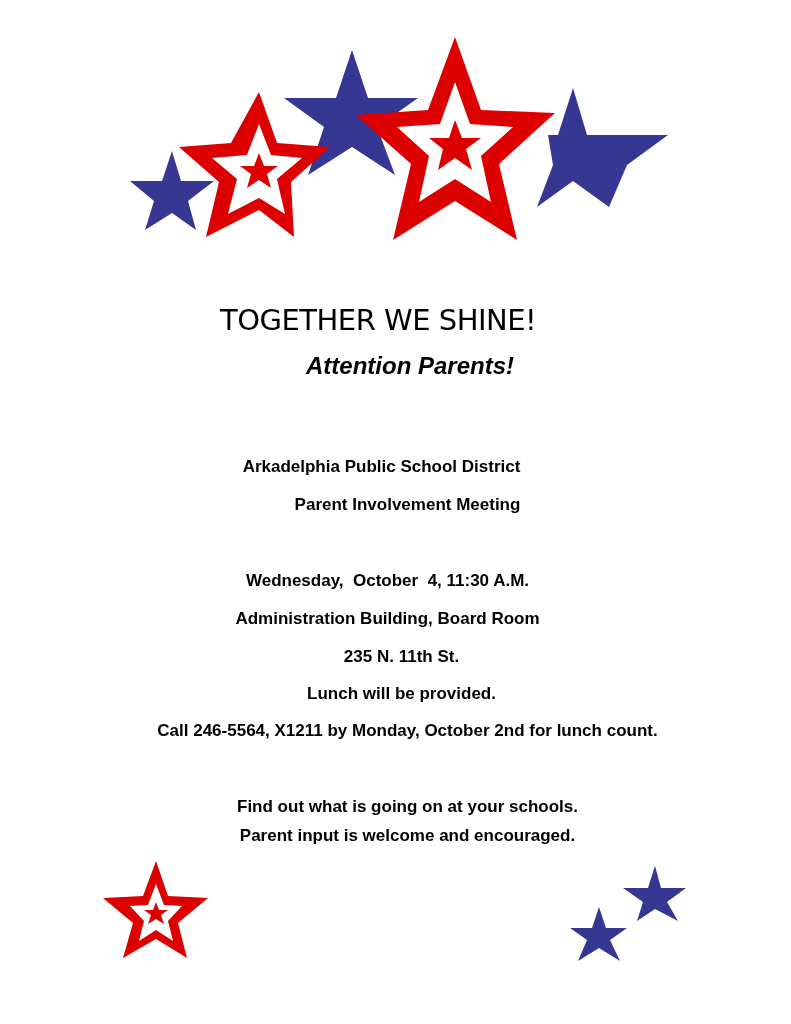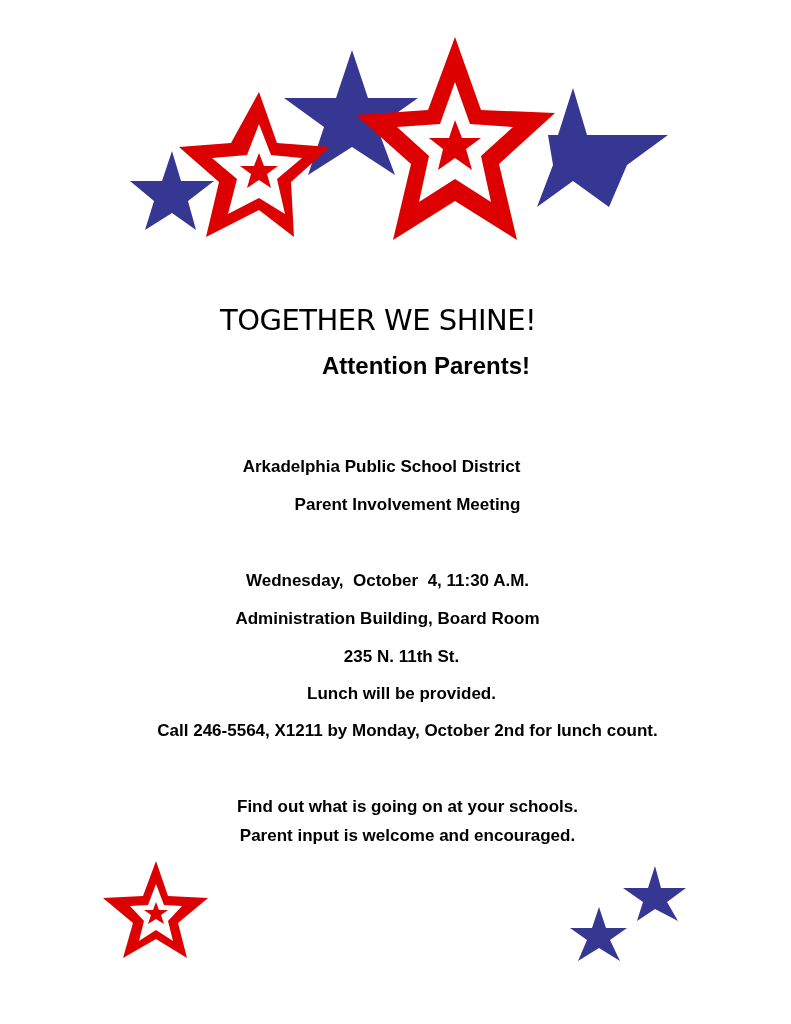--- a/index.html
+++ b/index.html
@@ -1,20 +1,20 @@
 <!DOCTYPE html>
 <html><head>
 <meta charset="utf-8">
 <style>
   html,body{margin:0;padding:0;background:#ffffff;}
   body{width:791px;height:1024px;position:relative;overflow:hidden;font-family:"Liberation Sans","DejaVu Sans",sans-serif;color:#000;}
   .art{position:absolute;left:0;top:0;width:791px;height:1024px;}
   .t{position:absolute;left:0;width:791px;text-align:center;white-space:pre;}
   .headline{font-family:"DejaVu Sans","Liberation Sans",sans-serif;font-weight:normal;font-size:29px;letter-spacing:-0.5px;top:263px;left:220px;width:330px;text-align:left;margin-top:40px;}
-  .title{font-weight:bold;font-size:24px;top:352px;left:290px;width:240px;text-align:right;}
+  .title{font-weight:bold;font-size:24px;top:352px;left:290px;width:240px;text-align:center;font-style:italic;}
   .b{font-weight:bold;font-size:17px;}
 </style>
 </head>
 <body>
 
 <svg class="art" viewBox="0 0 791 1024" xmlns="http://www.w3.org/2000/svg">
 
   <polygon fill="#363693" points="352,50 368,98 418,98 377,127 395,175 352,147 308,175 324,127 284,98 336,98"></polygon>
 
   <polygon fill="#363693" points="573,88 587,135 668,135 627,165 609,207 573,181 537,207 553,165 548,135 558,135"></polygon>

